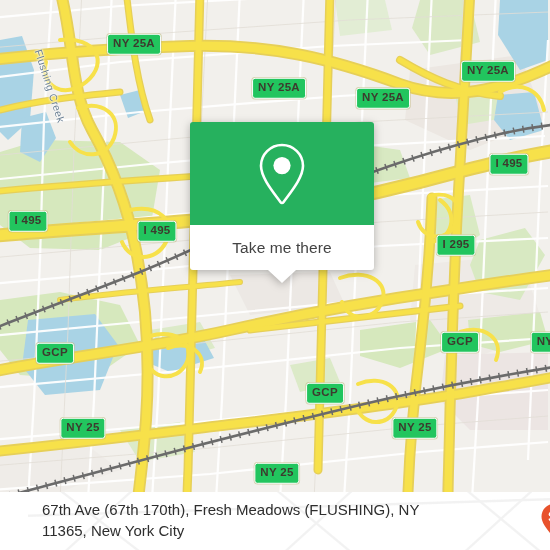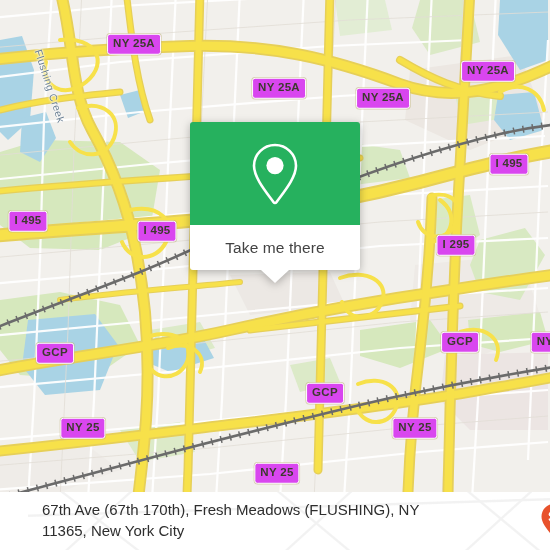--- a/index.html
+++ b/index.html
@@ -13,21 +13,21 @@
   
   #map{
     position:absolute;left:0;top:0;width:550px;height:492px;
     background:#f2f0ec;overflow:hidden;
   }
   #map svg{position:absolute;left:0;top:0;}
 
   
   .shield{
     position:absolute;
-    background:#d946ef;
+    background:#22c55e;
     border:1.6px solid #ffffff;
     border-radius:3px;
     color:#3d3a2e;
     font-weight:bold;
     font-size:11.5px;
     letter-spacing:.3px;
     line-height:1;
     padding:3px 5px 4px 5px;
     white-space:nowrap;
     box-shadow:0 0 0 0.7px rgba(190,180,120,.55);
@@ -48,21 +48,21 @@
     position:absolute;left:0;bottom:0;
     background:rgba(255,255,255,.78);
     color:#3a3a3a;
     font-size:12.5px;
     padding:5px 10px 6px 12px;
     white-space:nowrap;
   }
 
   
   #popup{
-    position:absolute;left:190px;top:122px;width:170px;
+    position:absolute;left:190px;top:122px;width:184px;
     filter:drop-shadow(0 2px 4px rgba(0,0,0,.28));
   }
   #popup-top{
     height:103px;border-radius:3px 3px 0 0;
     display:flex;align-items:center;justify-content:center;
   }
   #popup-bottom{
     background:#ffffff;height:45px;border-radius:0 0 3px 3px;
     display:flex;align-items:center;justify-content:center;
   }

